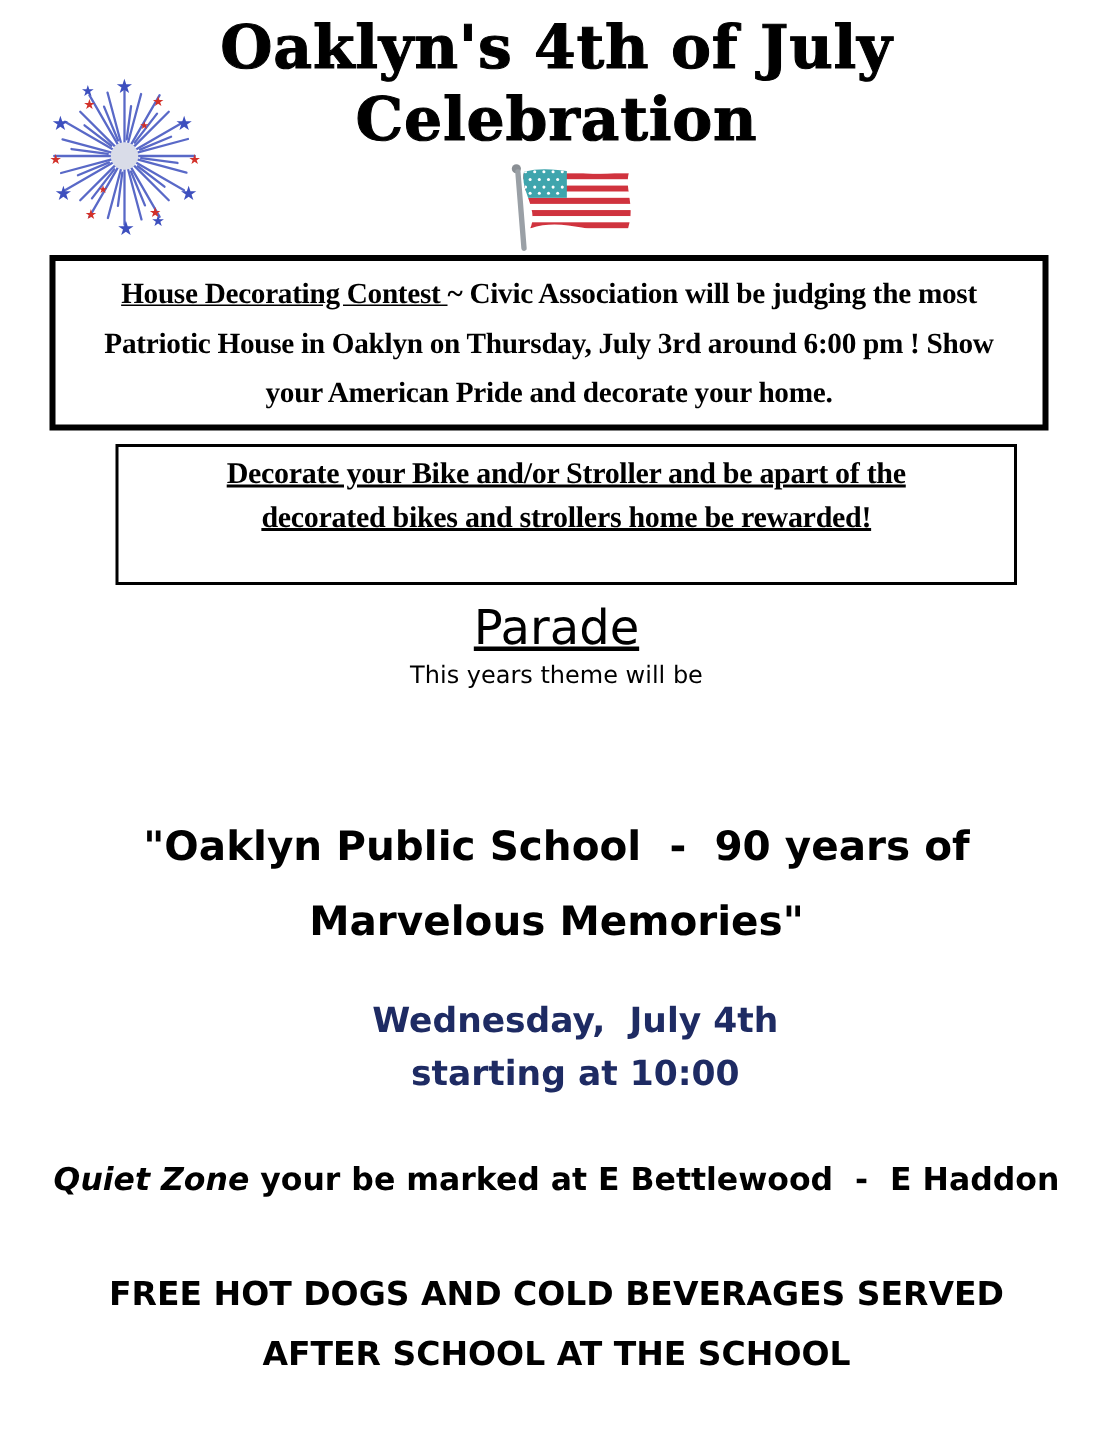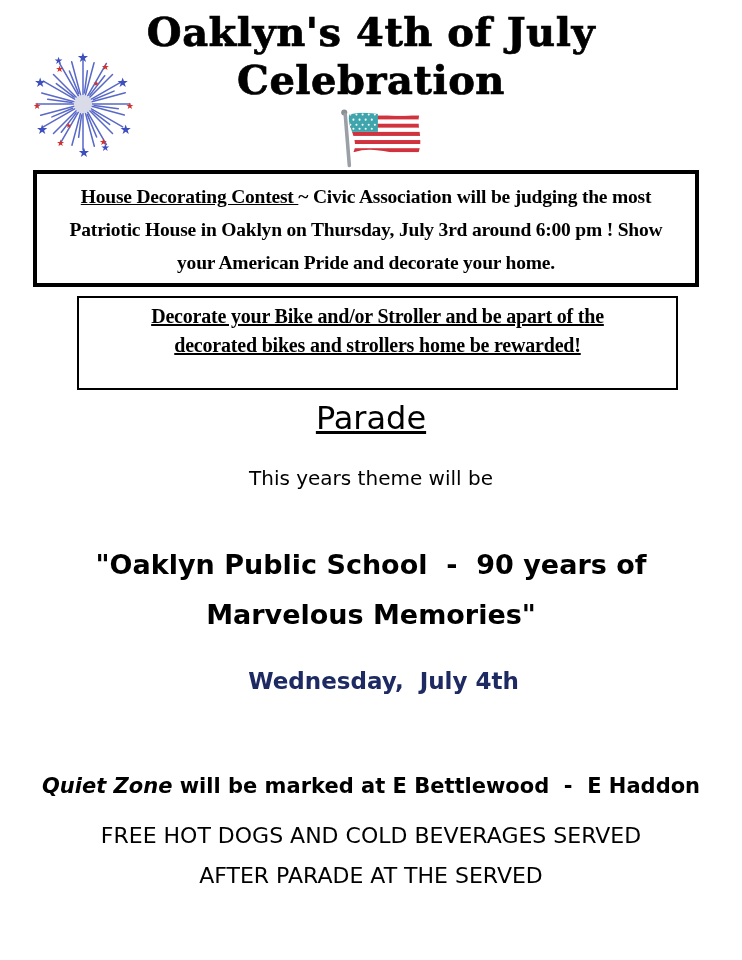--- a/index.html
+++ b/index.html
@@ -18,26 +18,26 @@
        font-family:"Liberation Serif",serif;font-weight:bold;}
   .box1{left:33px;top:170px;width:666px;height:117px;border:4px solid #000;
         font-size:19.5px;line-height:33px;padding-top:6px;letter-spacing:-0.2px;}
   .box2{left:77px;top:296px;width:601px;height:94px;border:2px solid #000;
         font-size:20px;line-height:29px;padding-top:4px;letter-spacing:-0.2px;}
   .box2 .tline{text-decoration:underline;}
   .ul{text-decoration:underline;}
 
   .parade-heading{top:383px;font-size:32px;margin-top:16px;}
   .parade-heading span{text-decoration:underline;}
-  .intro{top:466px;font-size:20px;}
+  .intro{top:440px;font-size:16px;}
   .theme{top:540px;font-size:27px;font-weight:bold;line-height:50px;}
   .date{top:664px;font-size:23px;font-weight:bold;line-height:35px;}
   .quiet{top:766px;font-size:21px;font-weight:bold;line-height:40px;}
   .qlead{font-style:italic;text-align:right;}
-  .footer{top:816px;font-size:22px;font-weight:normal;line-height:40px;}
+  .footer{top:844px;font-size:22px;font-weight:bold;line-height:40px;}
 </style>
 </head>
 <body>
 
 <div class="page">
 
   <div class="abs title">
     <div class="tline">Oaklyn's 4th of July</div>
     <div class="tline">Celebration</div>
   </div>
@@ -166,24 +166,25 @@
 
   <div class="abs intro tline">This years theme will be</div>
 
   <div class="abs theme">
     <div class="tline">"Oaklyn Public School  -  90 years of</div>
     <div class="tline">Marvelous Memories"</div>
   </div>
 
   <div class="abs date" style="color: rgb(30, 43, 99); padding-left: 25px;">
     <div class="tline">Wednesday,  July 4th</div>
+    <div class="tline">starting at 10:00</div>
   </div>
 
   <div class="abs quiet">
-    <div class="tline"><span class="qlead">Quiet Zone</span><span> will be marked at E Bettlewood  -  E Haddon</span></div>
+    <div class="tline"><span class="qlead">Quiet Zone</span><span> your be marked at E Bettlewood  -  E Haddon</span></div>
   </div>
 
   <div class="abs footer">
     <div class="tline">FREE HOT DOGS AND COLD BEVERAGES SERVED</div>
-    <div class="tline">AFTER PARADE AT THE SERVED</div>
+    <div class="tline">AFTER SCHOOL AT THE SCHOOL</div>
   </div>
 
 </div>
 
 </body></html>

